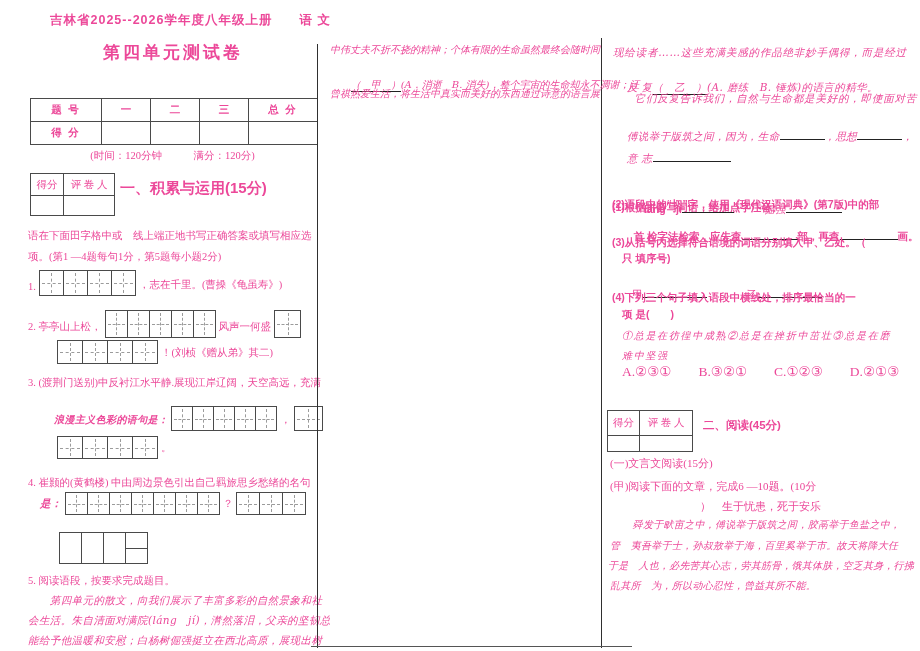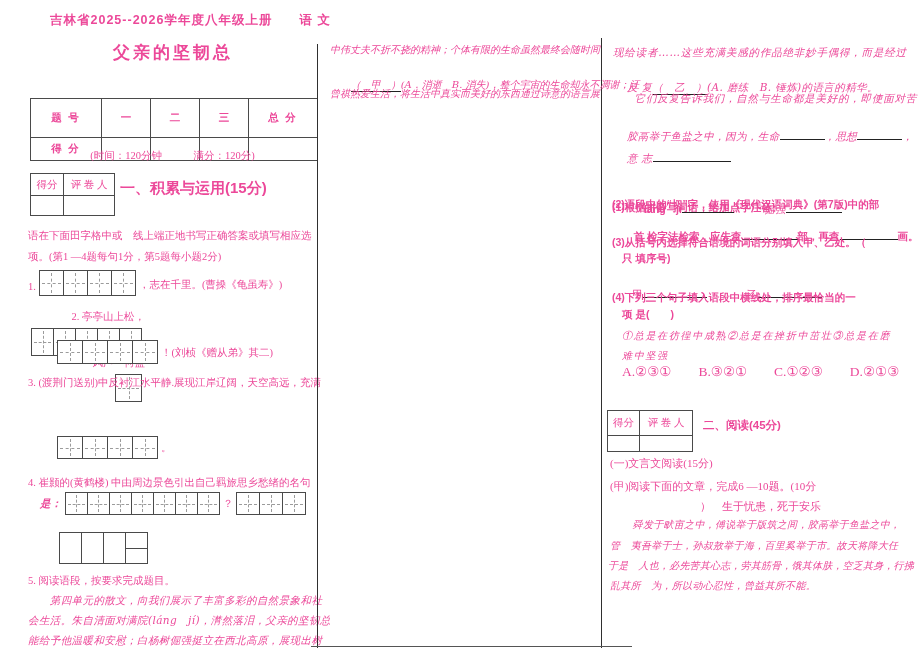--- a/index.html
+++ b/index.html
@@ -36,25 +36,25 @@
   .vline{position:absolute;width:1px;background:#2f2f2f;}
   .hline{position:absolute;height:1px;background:#555;}
 </style>
 </head>
 <body>
 
 <div class="page">
 
   <div class="line hei" style="left:50px;top:13px;font-size:12.5px;letter-spacing:1px;">吉林省2025--2026学年度八年级上册　　语 文</div>
 
-  <div class="line hei" style="left:28px;top:42px;width:290px;text-align:center;font-size:17px;letter-spacing:3px;">父亲的坚韧总</div>
+  <div class="line hei" style="left:28px;top:42px;width:290px;text-align:center;font-size:17px;letter-spacing:3px;">第四单元测试卷</div>
 
   <table class="stable" style="left:30px;top:98px;">
     <tbody>
-        <tr style="height:39px;">
+        <tr style="height:23px;">
       <td style="width:70px;letter-spacing:2px;">题 号</td>
       <td style="width:48px;">一</td>
       <td style="width:48px;">二</td>
       <td style="width:48px;">三</td>
       <td style="width:68px;letter-spacing:2px;">总 分</td>
     </tr>
     <tr style="height:23px;padding-left:35px;">
       <td style="letter-spacing:2px;">得 分</td>
       <td></td>
       <td></td>
@@ -83,32 +83,38 @@
 
   <div class="line song" style="left:28px;top:229px;">语在下面田字格中或　线上端正地书写正确答案或填写相应选</div>
   <div class="line song" style="left:28px;top:250px;">项。(第1 —4题每句1分，第5题每小题2分)</div>
 
   <div class="row song" style="left:28px;top:270px;">
     <span class="txt">1.</span>
     <span class="tzg w25 h26"><span class="cell"></span><span class="cell"></span><span class="cell"></span><span class="cell"></span></span>
     <span class="txt">，志在千里。(曹操《龟虽寿》)</span>
   </div>
 
-  <div class="row song" style="left:28px;top:310px;flex-direction:column;">
+  <div class="row song" style="left:28px;top:310px;">
     <span class="txt">2. 亭亭山上松，</span>
     <span class="tzg w23 h28"><span class="cell"></span><span class="cell"></span><span class="cell"></span><span class="cell"></span><span class="cell"></span></span>
     <span class="txt">风声一何盛</span>
     <span class="tzg w27 h28"><span class="cell"></span></span>
   </div>
   <div class="row song" style="left:54px;top:340px;">
     <span class="tzg w26 h24"><span class="cell"></span><span class="cell"></span><span class="cell"></span><span class="cell"></span></span>
     <span class="txt">！(刘桢《赠从弟》其二)</span>
   </div>
 
   <div class="line song" style="left:28px;top:376px;">3. (渡荆门送别)中反衬江水平静.展现江岸辽阔，天空高远，充满</div>
+  <div class="row song" style="left:54px;top:406px;">
+    <span class="txt kai bold small">浪漫主义色彩的语句是：</span>
+    <span class="tzg w22 h25"><span class="cell"></span><span class="cell"></span><span class="cell"></span><span class="cell"></span><span class="cell"></span></span>
+    <span class="txt">，</span>
+    <span class="tzg w29 h25"><span class="cell"></span></span>
+  </div>
   <div class="row song" style="left:54px;top:436px;">
     <span class="tzg w26 h23"><span class="cell"></span><span class="cell"></span><span class="cell"></span><span class="cell"></span></span>
     <span class="txt">。</span>
   </div>
 
   <div class="line song" style="left:28px;top:476px;">4. 崔颢的(黄鹤楼) 中由周边景色引出自己羁旅思乡愁绪的名句</div>
   <div class="row song" style="left:40px;top:492px;">
     <span class="txt kai bold">是：</span>
     <span class="tzg w23 h23"><span class="cell"></span><span class="cell"></span><span class="cell"></span><span class="cell"></span><span class="cell"></span><span class="cell"></span><span class="cell"></span></span>
     <span class="txt">？</span>
@@ -132,21 +138,21 @@
     <span class="ublk">（　甲　）</span><span>(A．消逝　B. 消失)，整个宇宙的生命却永不凋谢；汪</span>
   </div>
   <div class="line kai" style="left:330px;top:88px;letter-spacing:0;font-size:10px;">曾祺热爱生活，将生活中真实而美好的东西通过诗意的语言展</div>
 
   <div class="line kai" style="left:613px;top:46px;letter-spacing:.8px;">现给读者……这些充满美感的作品绝非妙手偶得，而是经过</div>
   <div class="line kai" style="left:612px;top:68px;">
     <span>反 复</span><span class="ublk">（　乙　）</span><span>(A. 磨练　B. 锤炼)的语言的精华。</span>
   </div>
   <div class="line kai" style="left:612px;top:92px;letter-spacing:.8px;">　　它们反复告诉我们，自然与生命都是美好的，即使面对苦</div>
   <div class="line kai" style="left:612px;top:114px;">
-    <span>胶鬲举于鱼盐之中，因为，生命</span><span class="blk b45"></span><span>，思想</span><span class="blk b45"></span><span>，</span>
+    <span>傅说举于版筑之间，因为，生命</span><span class="blk b45"></span><span>，思想</span><span class="blk b45"></span><span>，</span>
   </div>
   <div class="line kai" style="left:612px;top:136px;">
     <span>意 志</span><span class="blk b78"></span>
   </div>
 
   <div class="line hei" style="left:612px;top:157px;font-size:10.5px;margin-top:44px;">(1)根据拼音写词语，给加点字注音。</div>
   <div class="line" style="left:628px;top:178px;">
     <span class="hei" style="font-size:10.5px;">láng　jí</span><span class="blk b52"></span><span class="gap30"></span><span class="kai">倔强</span><span class="blk b56"></span>
   </div>
 

